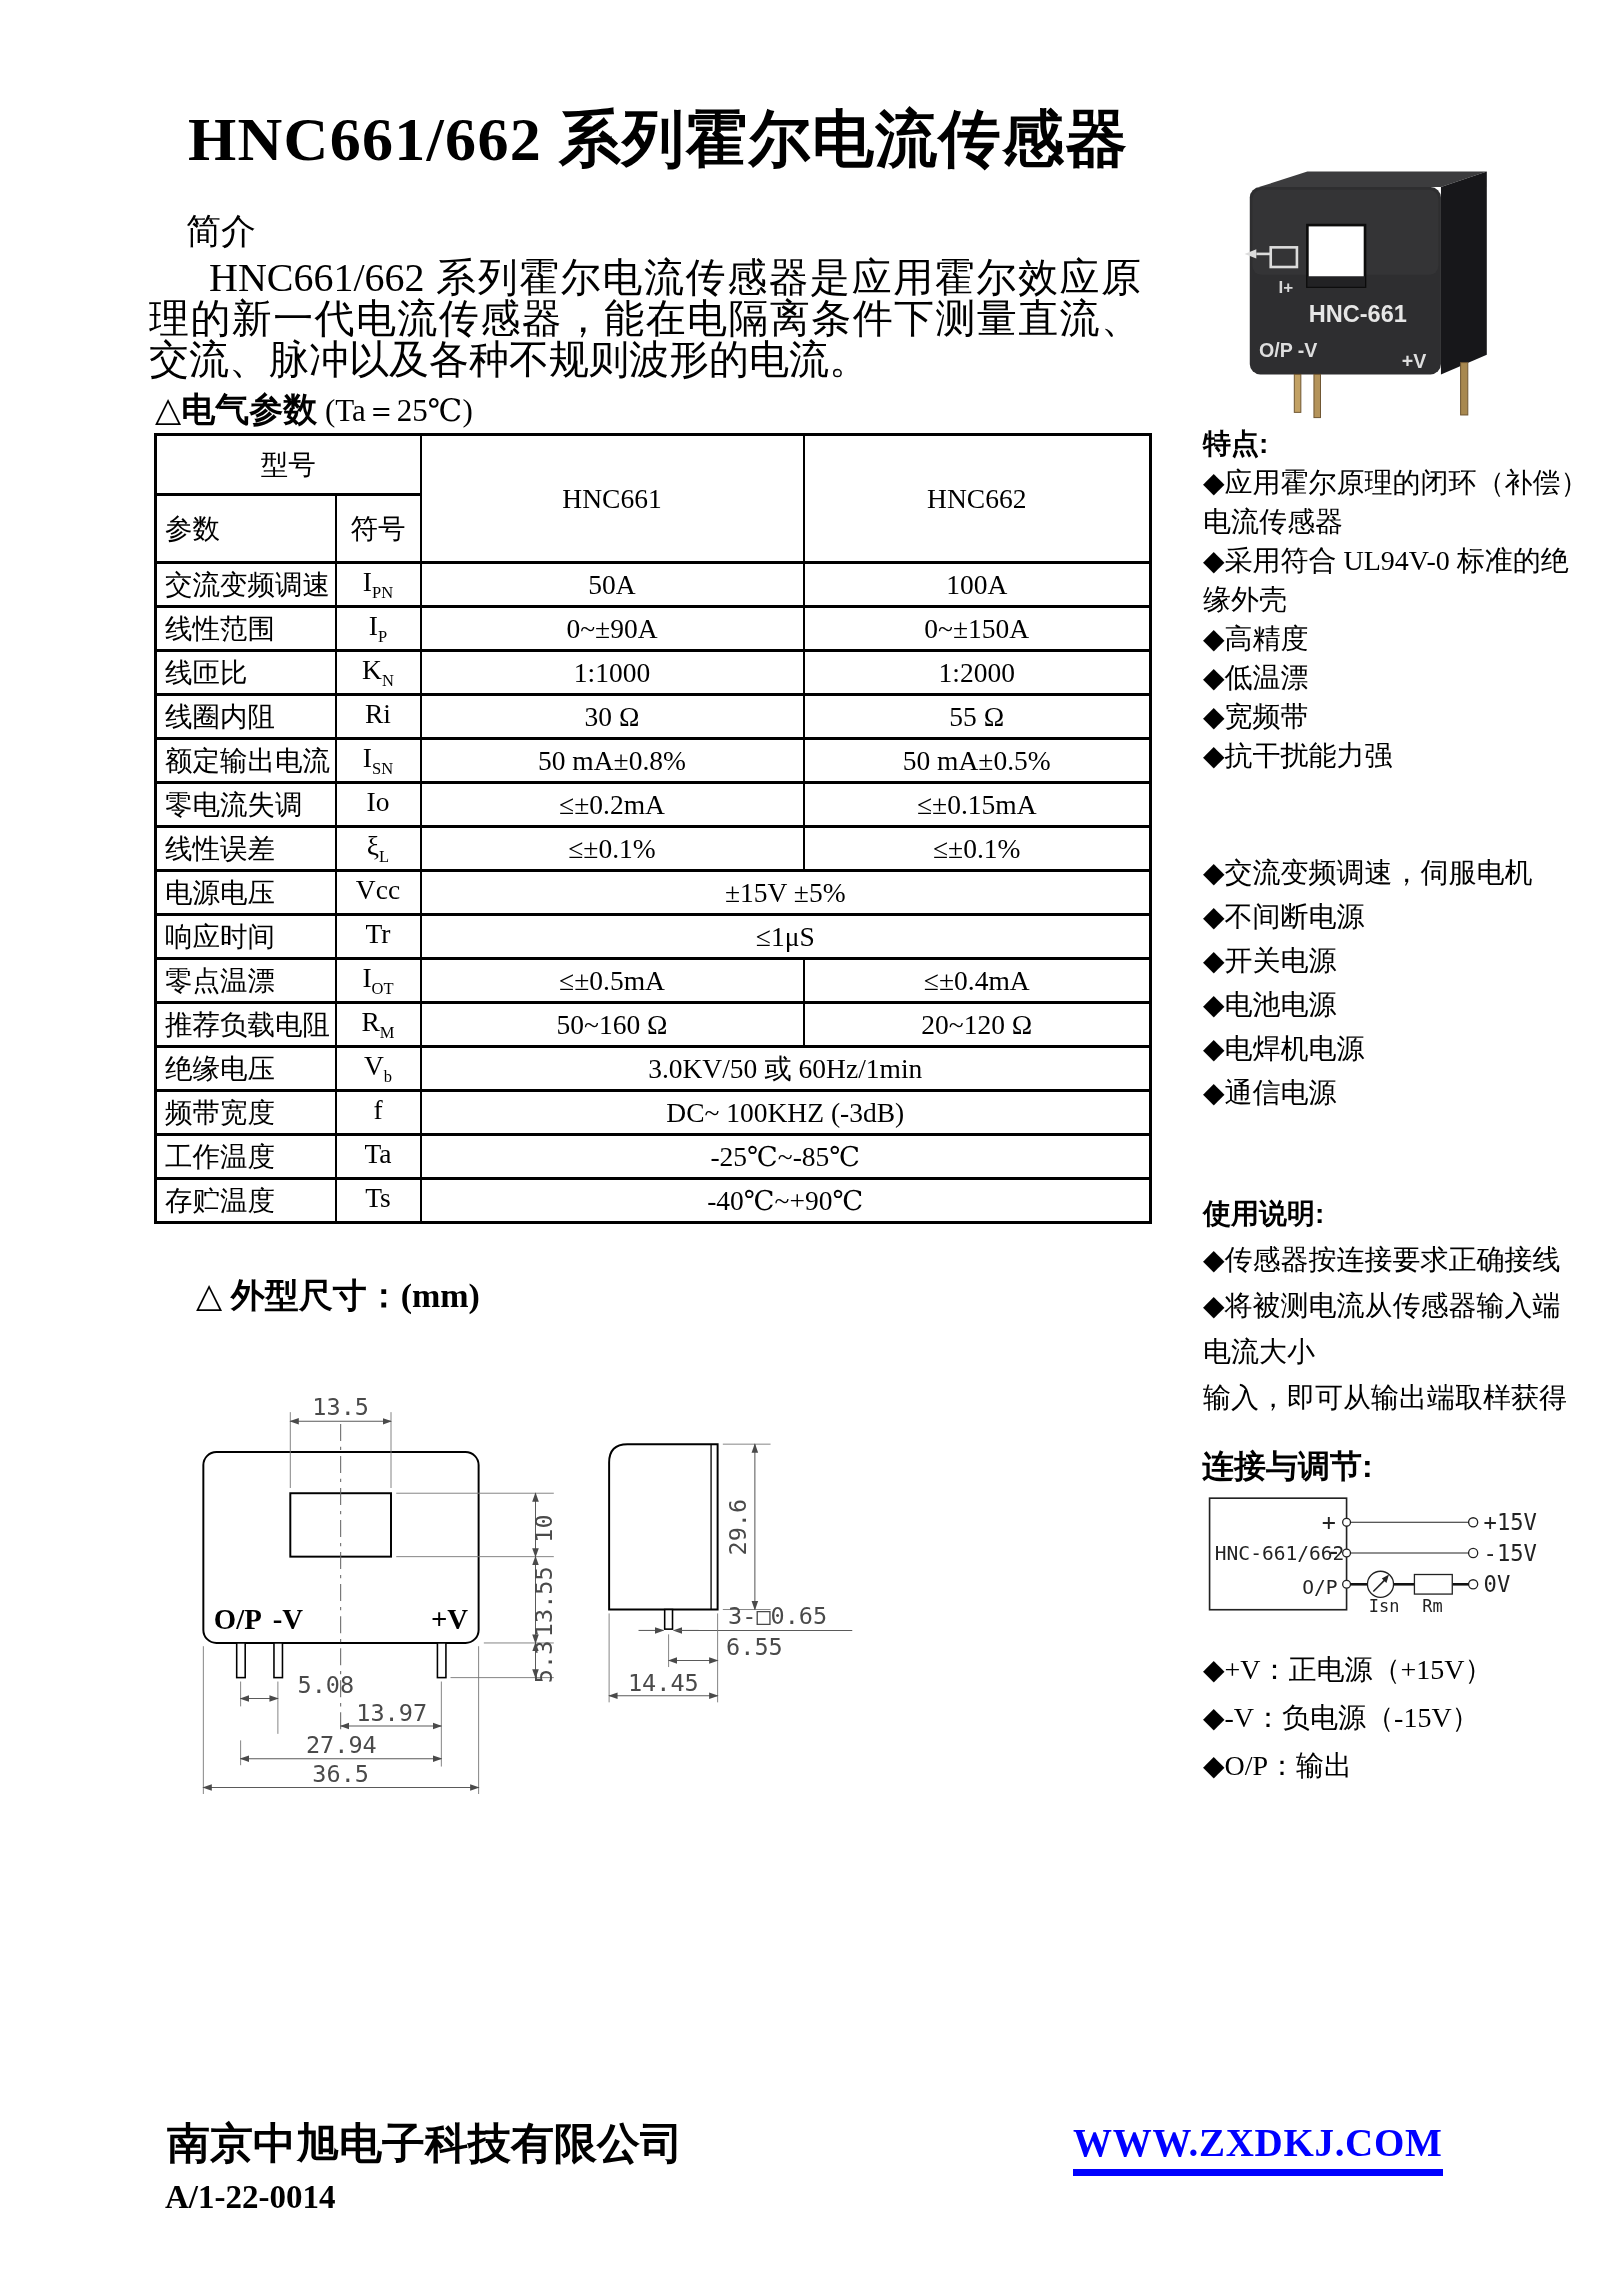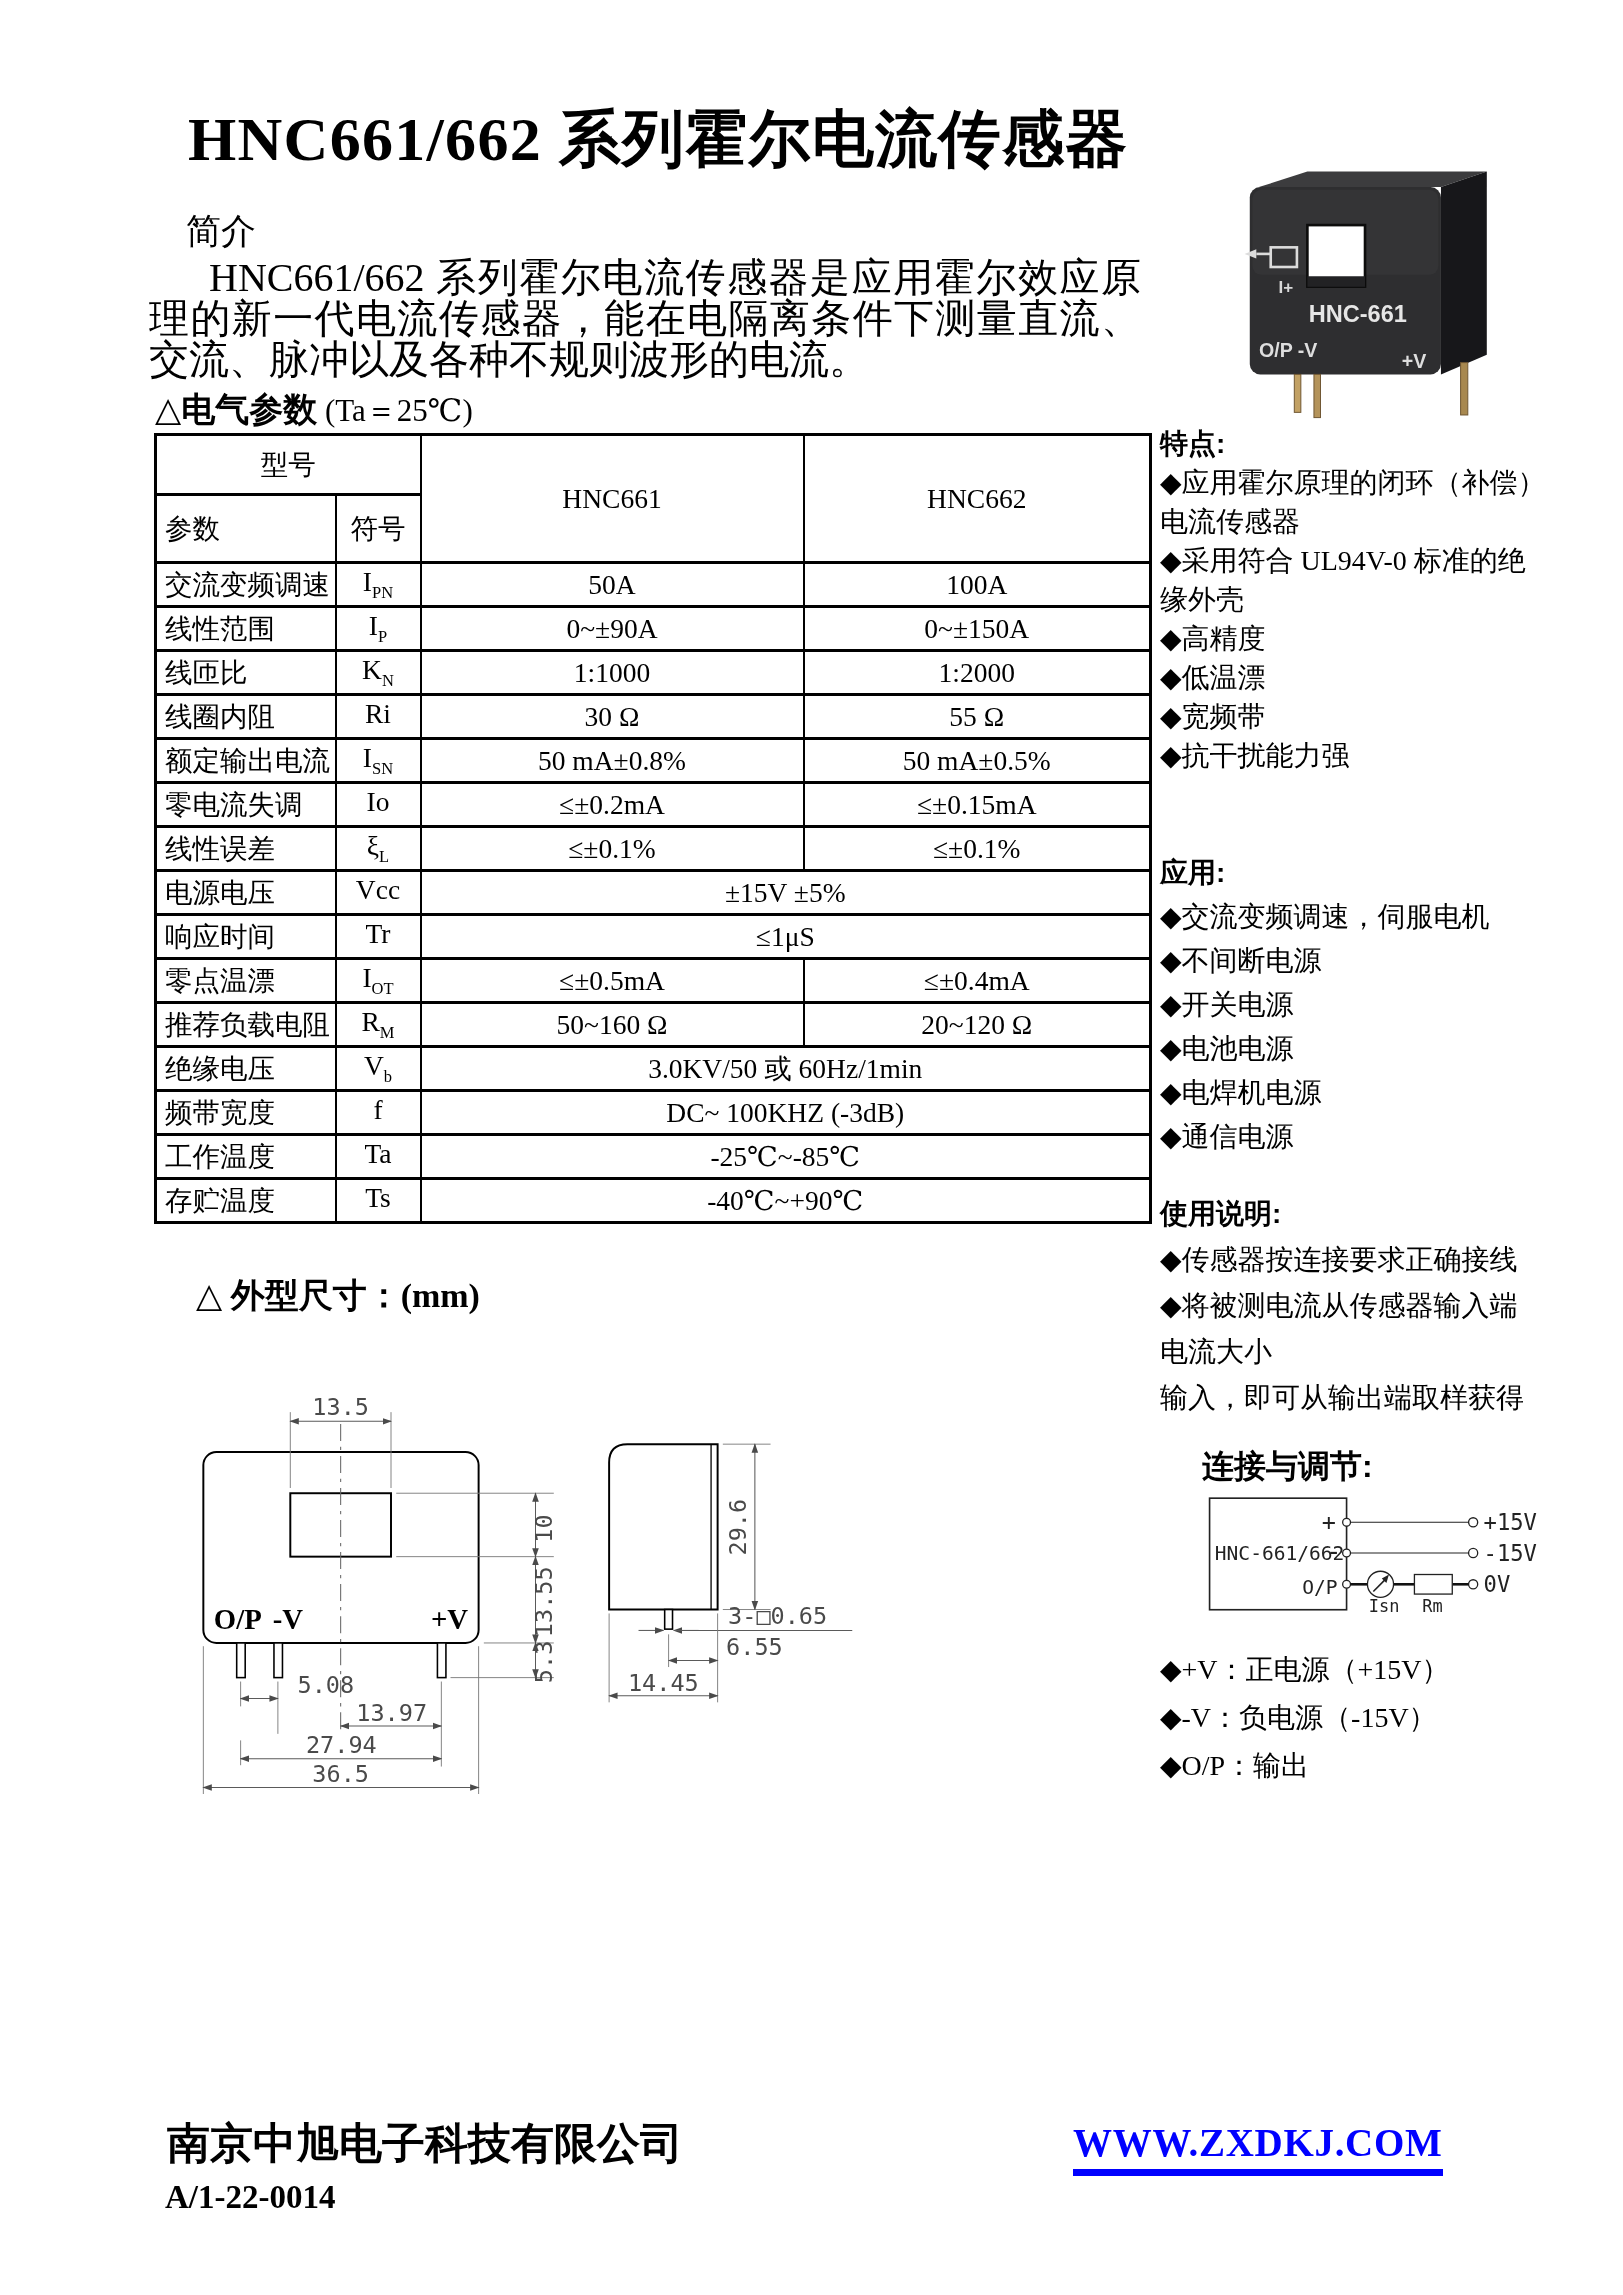--- a/index.html
+++ b/index.html
@@ -21,21 +21,21 @@
                border-top:3.3px solid #000;border-bottom:3.3px solid #000;
                font-weight:normal;font-size:27.5px;padding:0;overflow:hidden;}
   tr.hr1{height:60px;} tr.hr2{height:68px;} tr.dr{height:44px;}
   .c-corner{text-align:center;vertical-align:middle;}
   .c-model{text-align:center;vertical-align:middle;font-size:29px;}
   .c-param{text-align:left;vertical-align:middle;padding-left:7.9px !important;}
   .c-sym{text-align:center;vertical-align:middle;font-size:30px;}
   .c-val{text-align:center;vertical-align:middle;}
   sub{font-size:0.6em;}
   
-  .side-block{left:1160px;width:366px;font-size:28px;white-space:nowrap;}
+  .side-block{left:1203px;width:366px;font-size:28px;white-space:nowrap;}
   .side-block .hd{font-weight:bold;font-family:"Liberation Sans","DejaVu Sans",sans-serif;}
   .lh-f div{line-height:39px;} .lh-a div{line-height:44px;}
   .lh-u div{line-height:46px;} .lh-p div{line-height:48px;}
   .conn-head{left:1202px;top:1445px;font-size:32px;font-weight:bold;
              font-family:Liberation Sans, sans-serif;}
   
   svg text.dimt{font-family:"DejaVu Sans Mono","Liberation Mono",monospace;fill:#4a4a4a;font-size:36px;}
   svg text.cad{font-family:"DejaVu Sans Mono","Liberation Mono",monospace;fill:#222;}
   svg .thin{stroke:#5a5a5a;stroke-width:1.6;fill:none;}
   svg .ext{stroke:#7a7a7a;stroke-width:1.4;fill:none;}
@@ -199,21 +199,20 @@
     <div>电流传感器</div>
     <div>◆采用符合 UL94V-0 标准的绝</div>
     <div>缘外壳</div>
     <div>◆高精度</div>
     <div>◆低温漂</div>
     <div>◆宽频带</div>
     <div>◆抗干扰能力强</div>
   </div>
 
   <div class="abs side-block lh-a" style="top:851px;">
-    <div class="hd">应用:</div>
     <div>◆交流变频调速，伺服电机</div>
     <div>◆不间断电源</div>
     <div>◆开关电源</div>
     <div>◆电池电源</div>
     <div>◆电焊机电源</div>
     <div>◆通信电源</div>
   </div>
 
   <div class="abs side-block lh-u" style="top:1191px;">
     <div class="hd">使用说明:</div>

